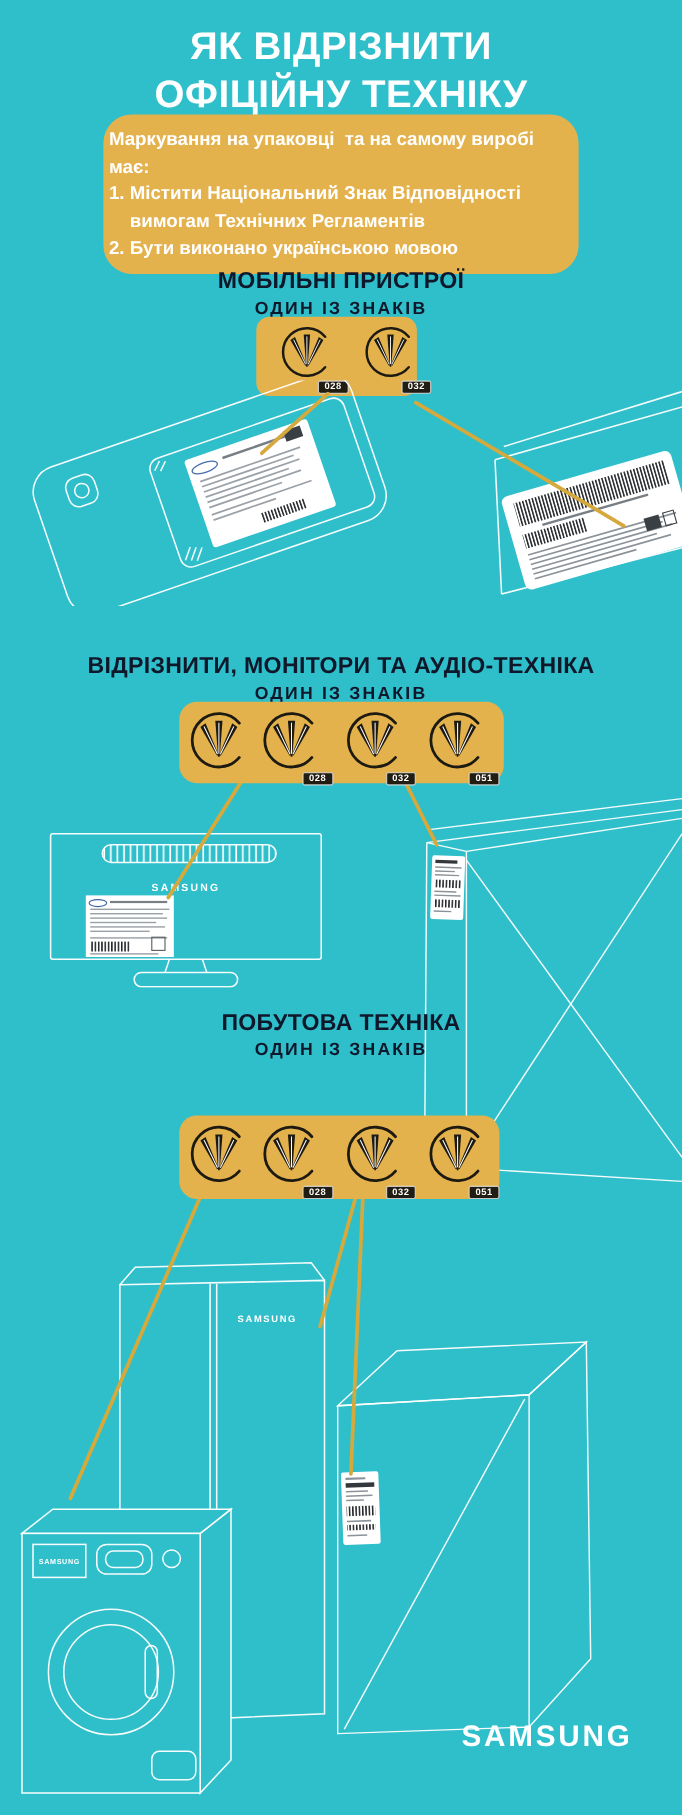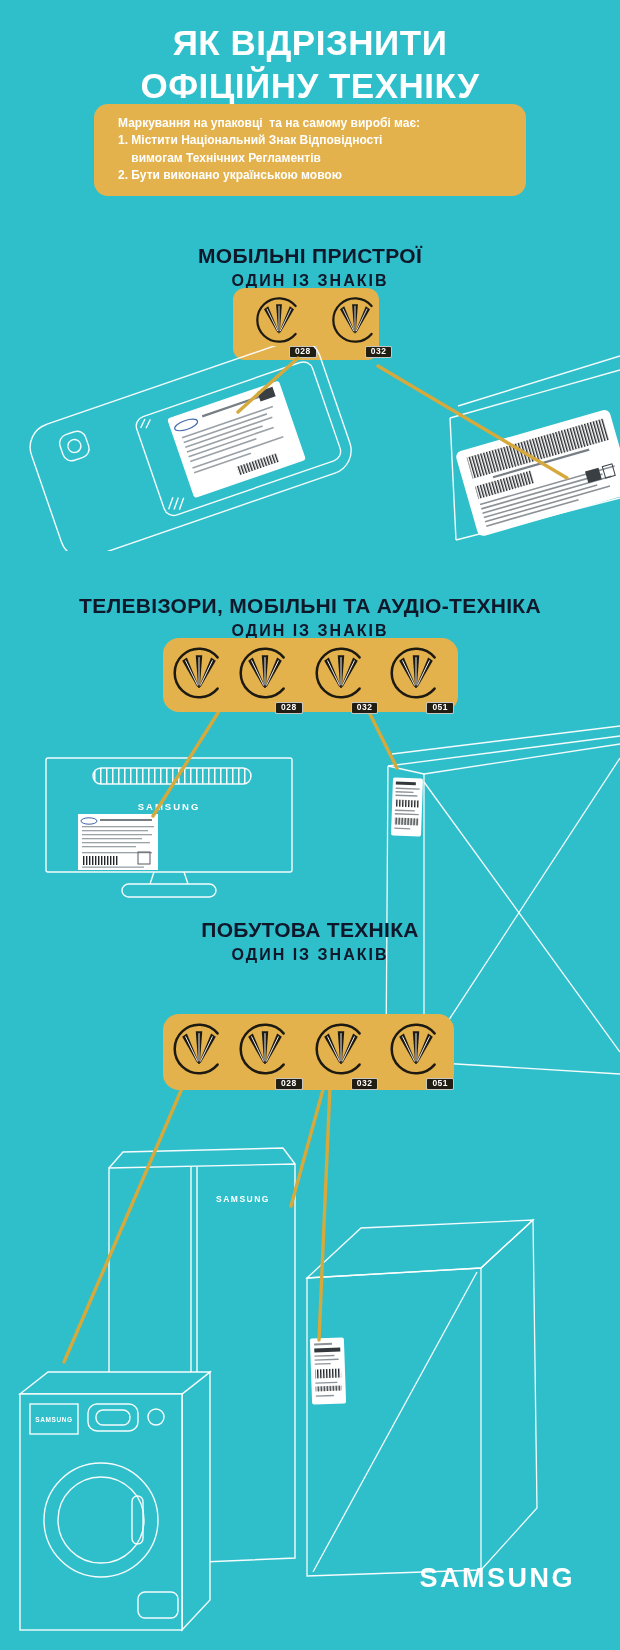--- a/index.html
+++ b/index.html
@@ -3,22 +3,22 @@
 <meta charset="utf-8">
 <style>
   html,body{margin:0;padding:0;}
   body{font-family:"Liberation Sans",sans-serif;}
   #stage{position:relative;width:620px;height:1650px;background:#2FBFCB;overflow:hidden;}
 
   
   .page-title{position:absolute;top:22px;left:0;width:100%;text-align:center;
     color:#fff;font-size:35px;font-weight:800;line-height:1.22;letter-spacing:.5px;white-space:pre-line;}
   .intro-card{position:absolute;top:104px;left:94px;width:432px;box-sizing:border-box;
-    background:#E4B24D;border-radius:14px;padding:11px 24px;
-    color:#fff;font-size:12px;font-weight:600;line-height:1.45;white-space:pre-wrap;}
+    background:#E4B24D;border-radius:26px;padding:11px 5px;
+    color:#fff;font-size:17px;font-weight:600;line-height:1.45;white-space:pre-wrap;}
   .section-header{position:absolute;left:0;width:100%;text-align:center;color:#0f172a;}
   .section-header .t{font-size:21px;font-weight:800;letter-spacing:.3px;}
   .section-header .s{font-size:16px;font-weight:700;letter-spacing:2px;margin-top:4px;}
 
   
   .marks-panel{position:absolute;background:#E4B24D;border-radius:14px;
     display:flex;justify-content:space-around;align-items:flex-start;
     box-sizing:border-box;padding:7px 8px 5px 8px;}
   .mark-cell{display:flex;flex-direction:column;align-items:center;}
   .mark-cell svg{display:block;}
@@ -139,21 +139,21 @@
       <path d="M378,366 L567,478"></path>
       <path d="M221,708 L153,816"></path>
       <path d="M367,708 L397,768"></path>
       <path d="M183,1086 L64,1362"></path>
       <path d="M324,1086 L291,1206"></path>
       <path d="M330,1086 L319,1340"></path>
     </g>
   </svg>
 
   <div class="section-header" style="top:594px;z-index:3">
-    <div class="t">ТЕЛЕВІЗОРИ, МОБІЛЬНІ ТА АУДІО-ТЕХНІКА</div>
+    <div class="t">ВІДРІЗНИТИ, МОНІТОРИ ТА АУДІО-ТЕХНІКА</div>
     <div class="s">ОДИН ІЗ ЗНАКІВ</div>
   </div>
   <div class="marks-panel" style="left:163px;top:638px;width:295px;height:74px;border-radius:16px;z-index:3">
     <div class="mark-cell">
       <svg width="56" height="56" viewBox="0 0 60 60">
           <use href="#ua-mark"></use>
         </svg>
 
     </div>
     <div class="mark-cell">

